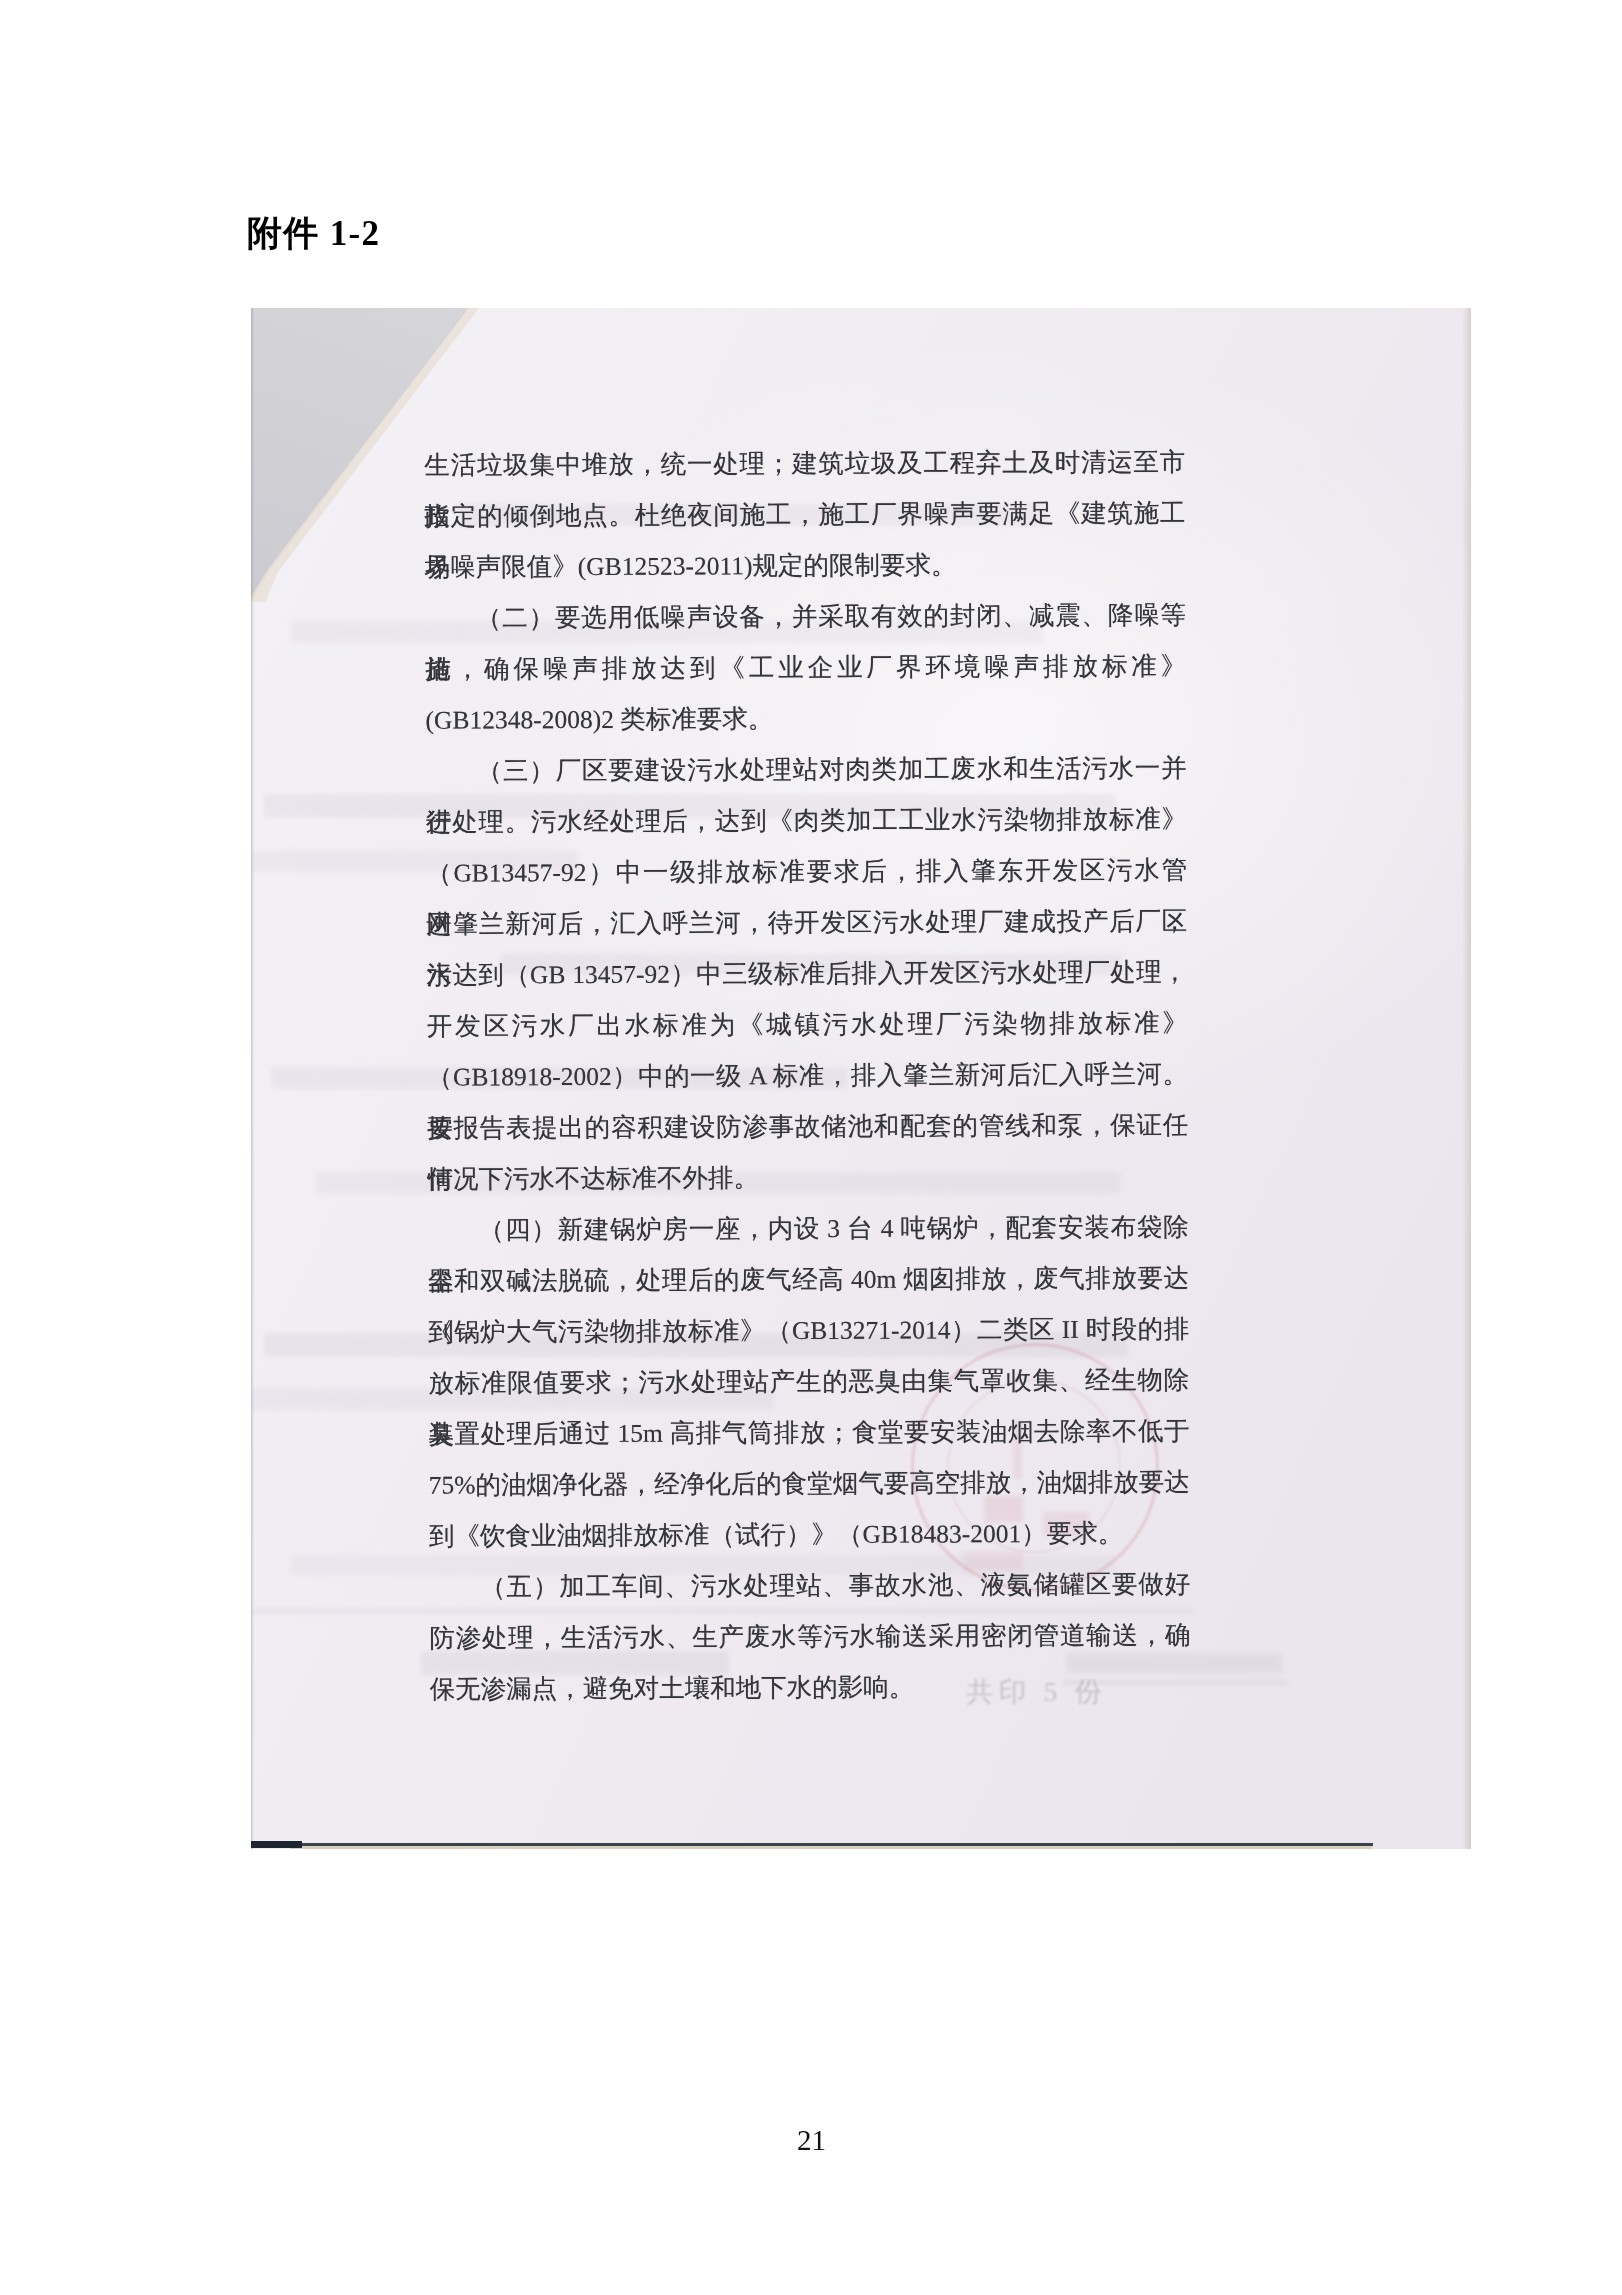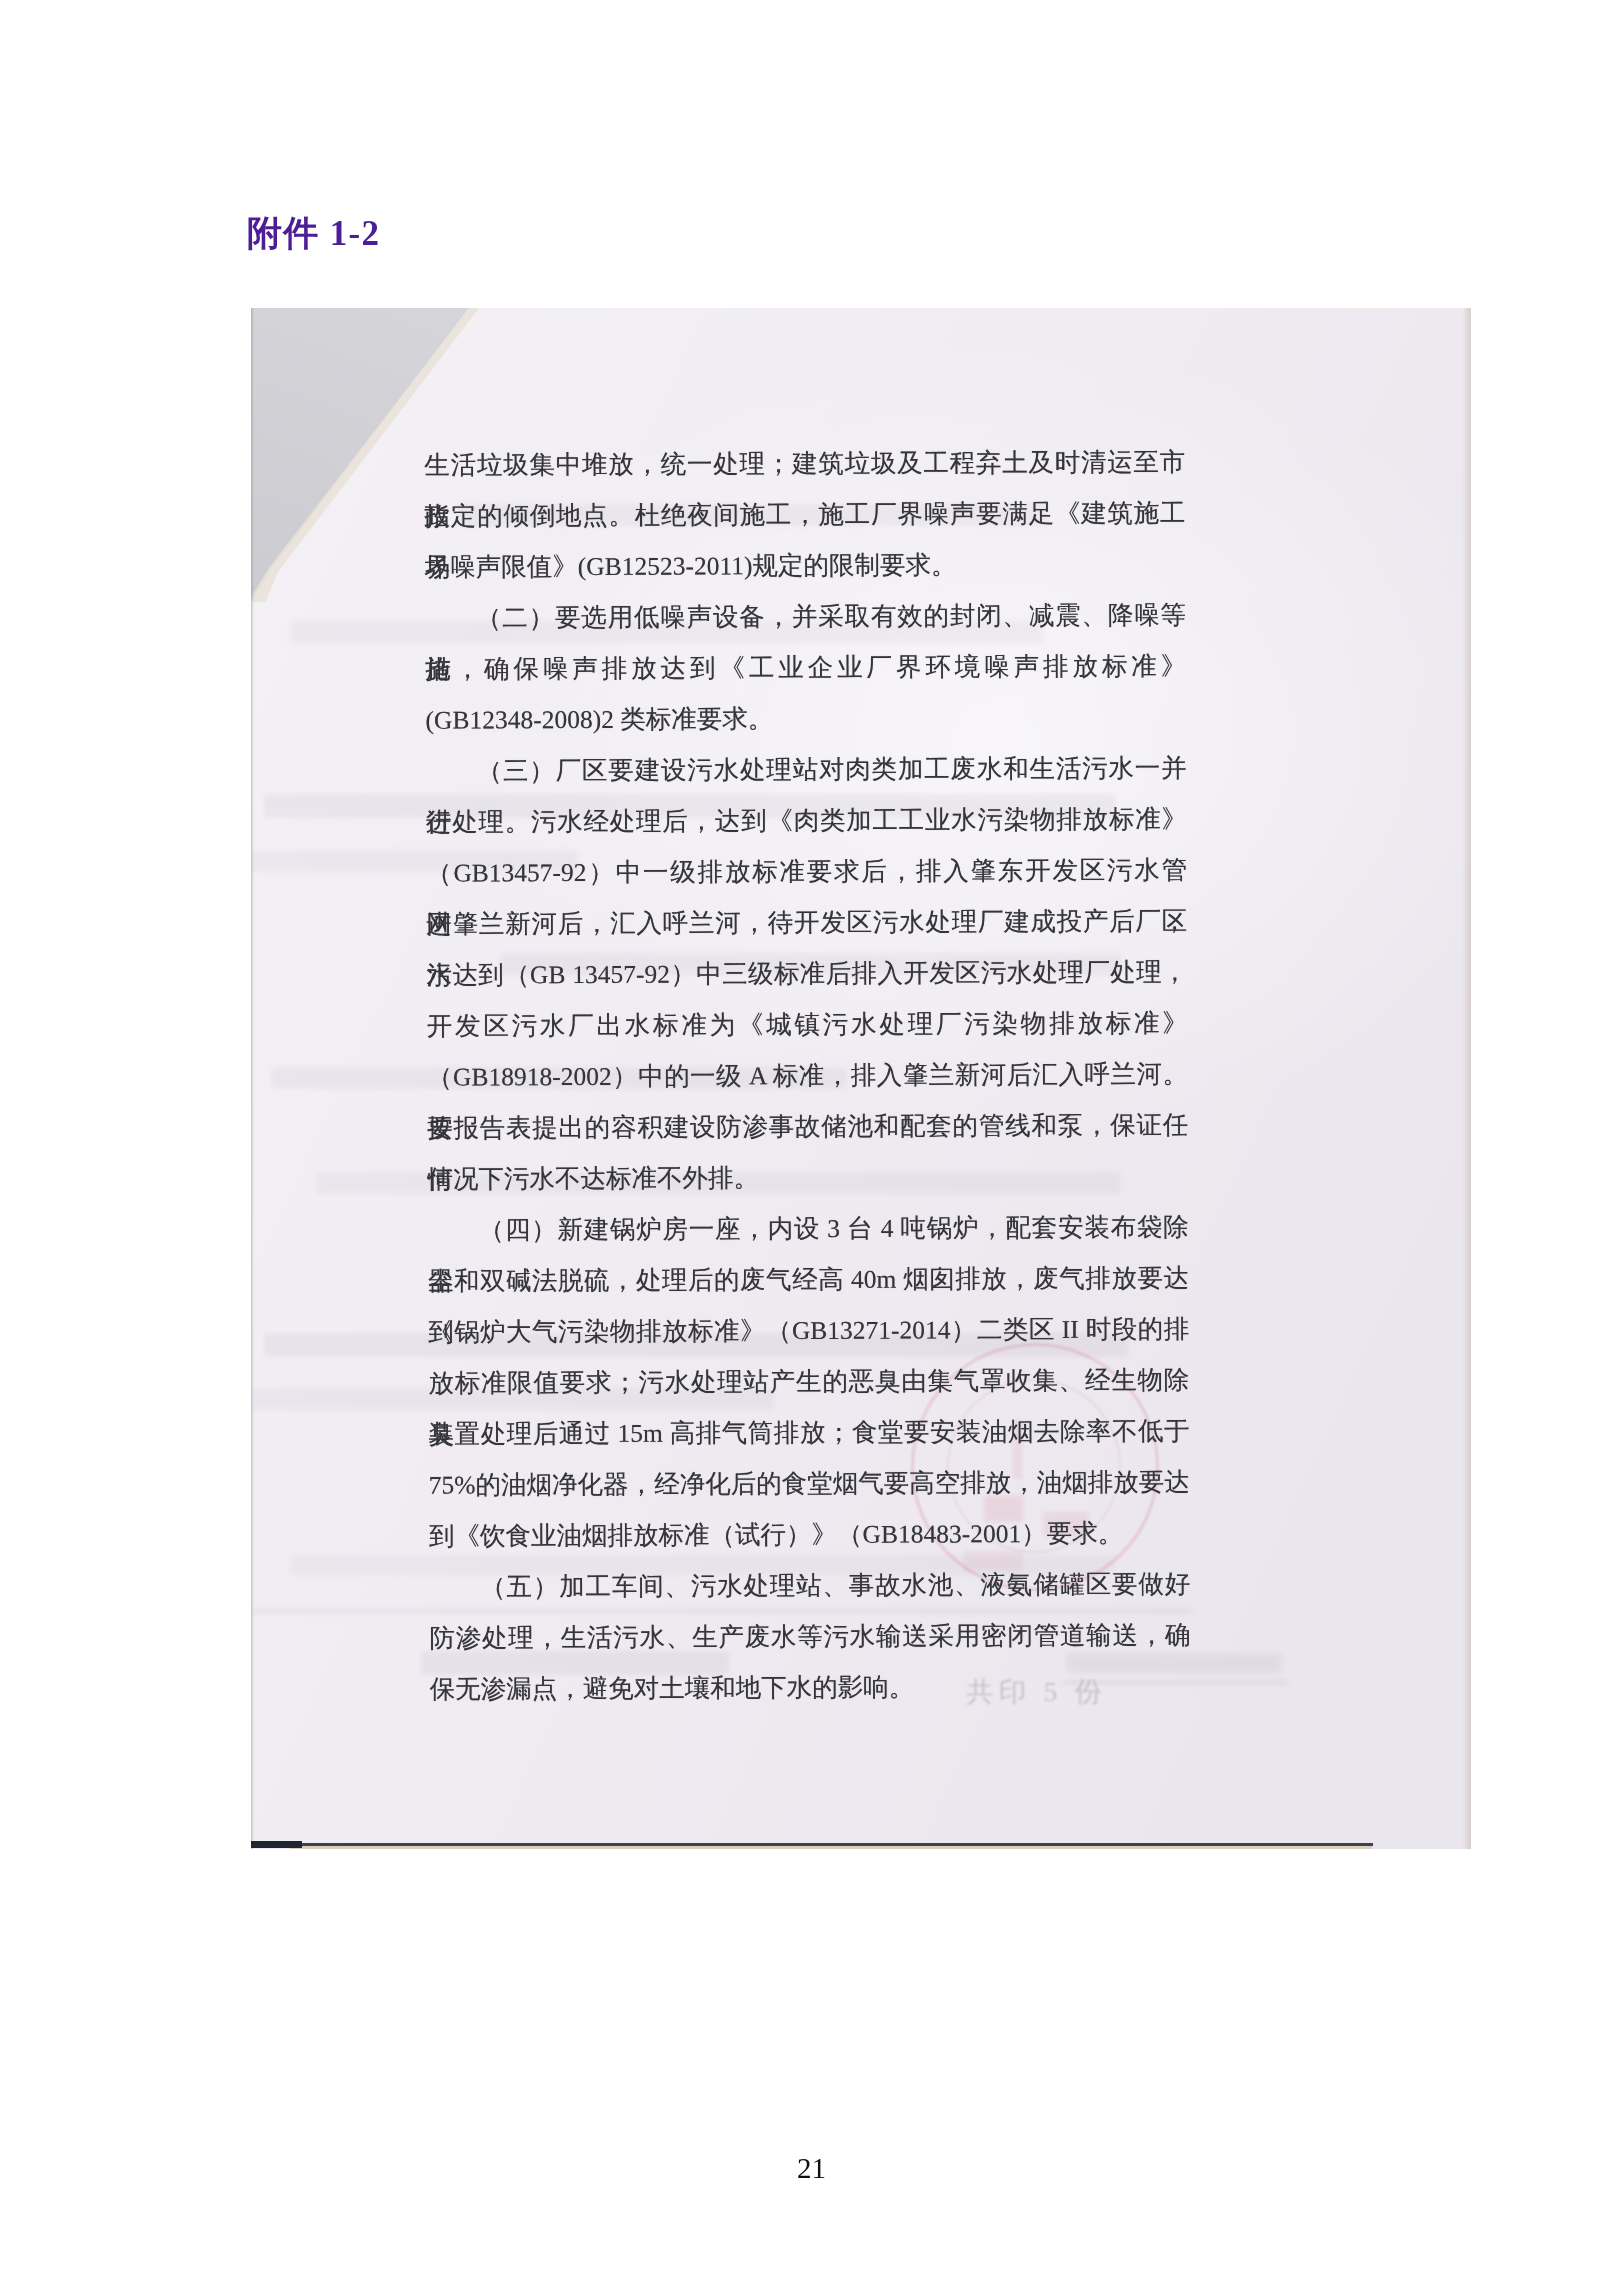--- a/index.html
+++ b/index.html
@@ -6,21 +6,21 @@
     --paper:#f1edf3; --gray:#d0cfd4; --ink:#34343c;
     --stamp:#c75568; --edge-dark:#1c2530; --edge-beige:#d8d0ba; --ghost:#8a7d96;
   }
   html,body{margin:0;padding:0;background:#ffffff;}
   .sheet{
     position:relative; width:1623px; height:2295px; background:#ffffff;
     font-family:"Liberation Serif","DejaVu Serif",serif; overflow:hidden;
   }
   .attachment-title{
     position:absolute; left:247px; top:216px; font-size:35px; font-weight:bold;
-    color:#4c1d95; letter-spacing:1.3px; line-height:1;
+    color:#000000; letter-spacing:1.3px; line-height:1;
   }
   
   .scan{
     position:absolute; left:251px; top:308px; width:1220px; height:1541px;
     background:var(--paper);
     background-image:
       radial-gradient(ellipse 785px 589px at 62% 28%, rgba(255,255,255,.55), rgba(255,255,255,0) 70%),
       linear-gradient(115deg, rgba(255,255,255,.25), rgba(120,100,130,.05) 85%);
     overflow:hidden;
   }
@@ -64,21 +64,21 @@
     border:2px solid var(--stamp); border-radius:50%; opacity:.10; filter:blur(1.3px);
   }
   .stamp-mark{position:absolute; background:var(--stamp); filter:blur(2px); z-index:2;}
   .bottom-edge-line{position:absolute; left:0; top:1535px; width:1122px; height:2.6px;
     background:var(--edge-dark); opacity:.85; z-index:4;}
   .bottom-edge-left{position:absolute; left:0; top:1533px; width:51px; height:6.5px;
     background:var(--edge-dark); z-index:5;}
   .bottom-edge-beige{position:absolute; left:39px; top:1538px; width:1082px; height:3.3px;
     background:var(--edge-beige); z-index:4;}
   .page-number{
-    position:absolute; left:797px; top:2124px; font-size:29px; color:#101014;margin-top:28px;
+    position:absolute; left:797px; top:2124px; font-size:29px; color:#101014;
   }
 </style>
 </head>
 <body>
 
 <div class="sheet">
 
   <div class="attachment-title">附件 1-2</div>
 
   <div class="scan">

